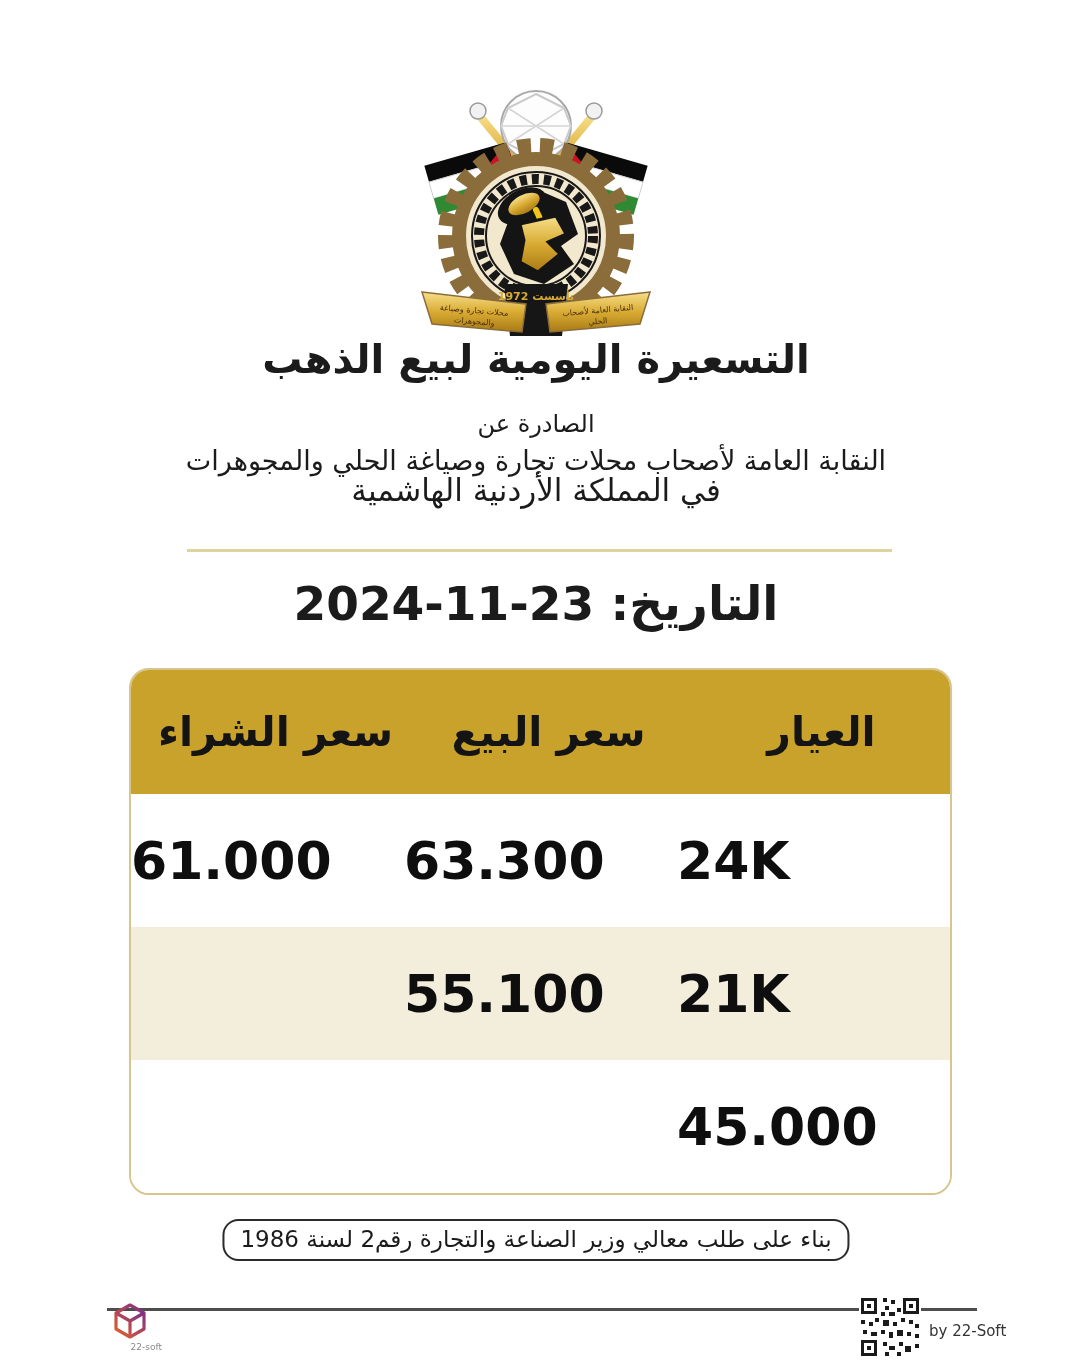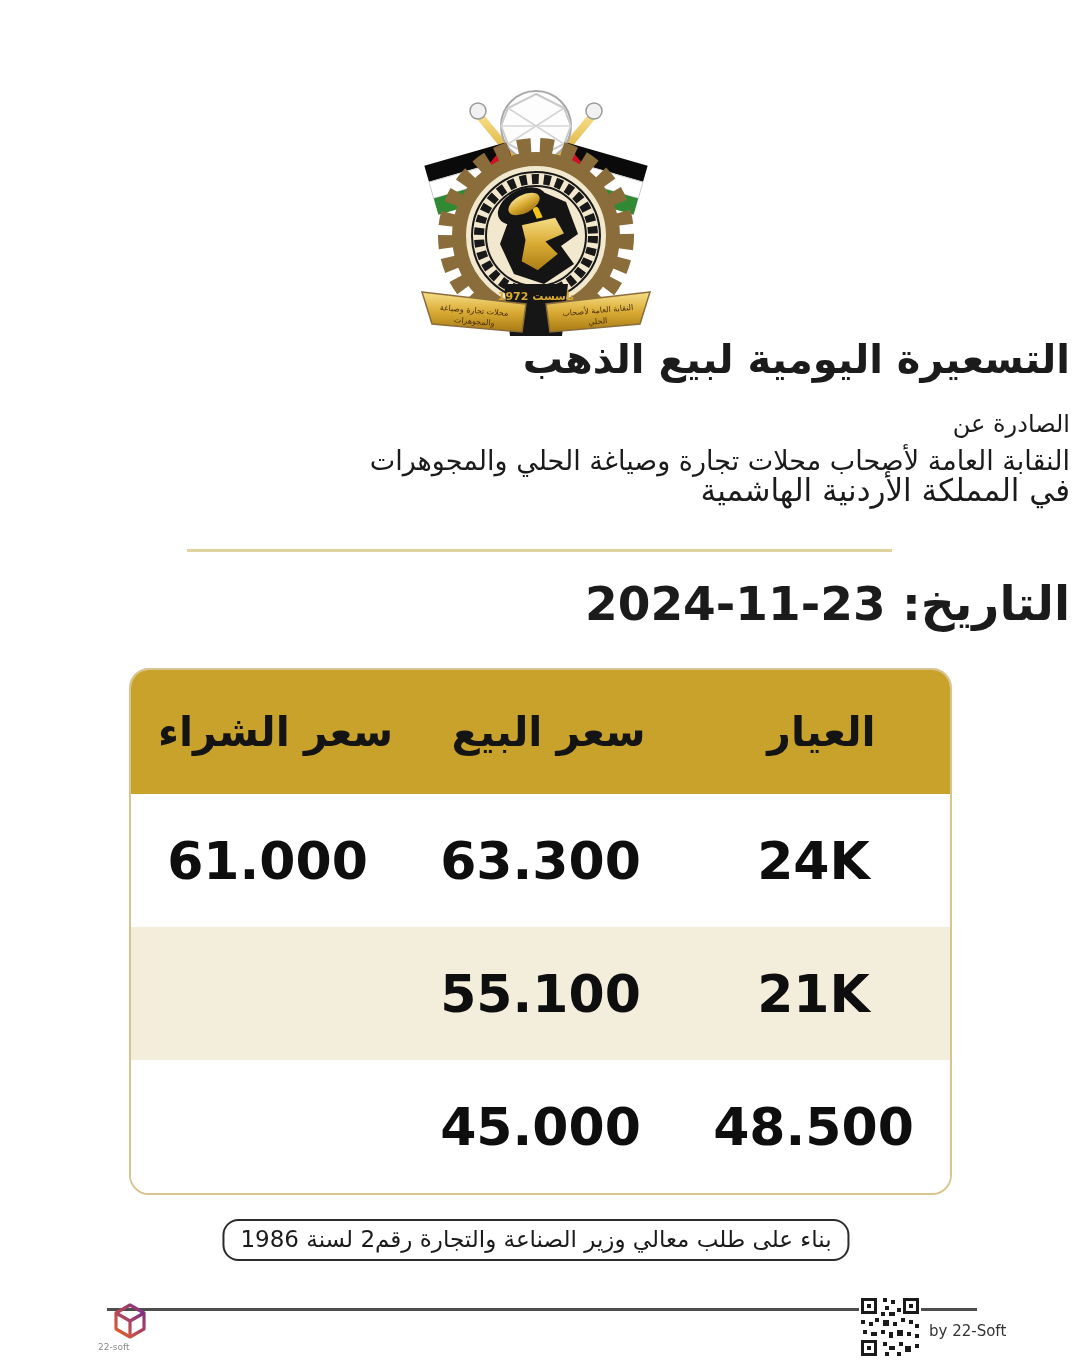--- a/index.html
+++ b/index.html
@@ -2,21 +2,21 @@
 <html lang="ar"><head>
 <meta charset="utf-8">
 <style>
   html,body{margin:0;padding:0;background:#ffffff;}
   .page{
     position:relative; width:1068px; height:1372px; margin:0 auto;
     background:#ffffff; overflow:hidden;
     font-family:"DejaVu Sans", sans-serif; color:#1b1b1b;
   }
   .abs{position:absolute;}
-  .ctr{left:0; width:100%; }
+  .ctr{left:0; width:100%; text-align:center;}
 
   
   .title{top:336px; font-size:40px; font-weight:600; letter-spacing:-1px;}
   .issued{top:410px; font-size:24px; font-weight:400;}
   .syndicate{top:445px; font-size:27px; font-weight:400;}
   .kingdom{top:472px; font-size:31px; font-weight:400;}
   .divider{top:549px; left:185px; width:705px; height:3px; background:#e0d49e;}
   .date-line{top:576px; font-size:47px; font-weight:800;}
 
   
@@ -26,34 +26,34 @@
     border:2px solid #d8c48e; border-radius:20px; overflow:hidden;
     background:#ffffff; box-sizing:border-box;
   }
   .thead{
     background:#c9a22c;
     display:grid; grid-template-columns:1fr 1fr 1fr; align-items:center;
   }
   .th{text-align:center; font-size:41px; font-weight:700; color:#141414;padding-left:16px;}
   .trow{display:grid; grid-template-columns:1fr 1fr 1fr; align-items:center; background:#ffffff;}
   .trow.alt{background:#f3eddc;}
-  .td{text-align:center; font-size:52px; font-weight:800; color:#0e0e0e;}
+  .td{text-align:left; font-size:52px; font-weight:800; color:#0e0e0e;}
 
   
   .note{
     top:1219px; left:50%; transform:translateX(-50%);
     border:2px solid #2b2b2b; border-radius:16px;
     padding:5px 16px 7px 16px; font-size:23px; white-space:nowrap;
     background:#ffffff;
   }
 
   
   .footer-rule{top:1308px; left:105px; width:870px; height:3px; background:#4d4d4d;}
   .cube-logo{left:110px; top:1302px;}
-  .cube-caption{left:96px; top:1342px; width:64px; text-align:left; font-size:9px; color:#8a8a8a;}
+  .cube-caption{left:96px; top:1342px; width:64px; text-align:right; font-size:9px; color:#8a8a8a;}
   .qr{left:857px; top:1296px;}
   .credit{left:927px; top:1322px; font-size:15px; color:#333333; font-weight:500;}
 
   .logo-wrap{top:84px; left:50%; transform:translateX(-50%);}
 </style>
 </head>
 <body>
 
 <div class="page">
 
@@ -154,21 +154,20 @@
       <div class="td">63.300</div>
       <div class="td">61.000</div>
     </div>
 
     <div class="trow alt">
       <div class="td">21K</div>
       <div class="td">55.100</div>
     </div>
 
     <div class="trow">
-      <div class="td">48.500</div>
       <div class="td">45.000</div>
     </div>
   </div>
 
   <div class="abs note" dir="rtl">بناء على طلب معالي وزير الصناعة والتجارة رقم2 لسنة 1986</div>
 
   <div class="abs footer-rule"></div>
 
   <div class="abs cube-logo">
     <svg width="36" height="38" viewBox="0 0 36 38">

